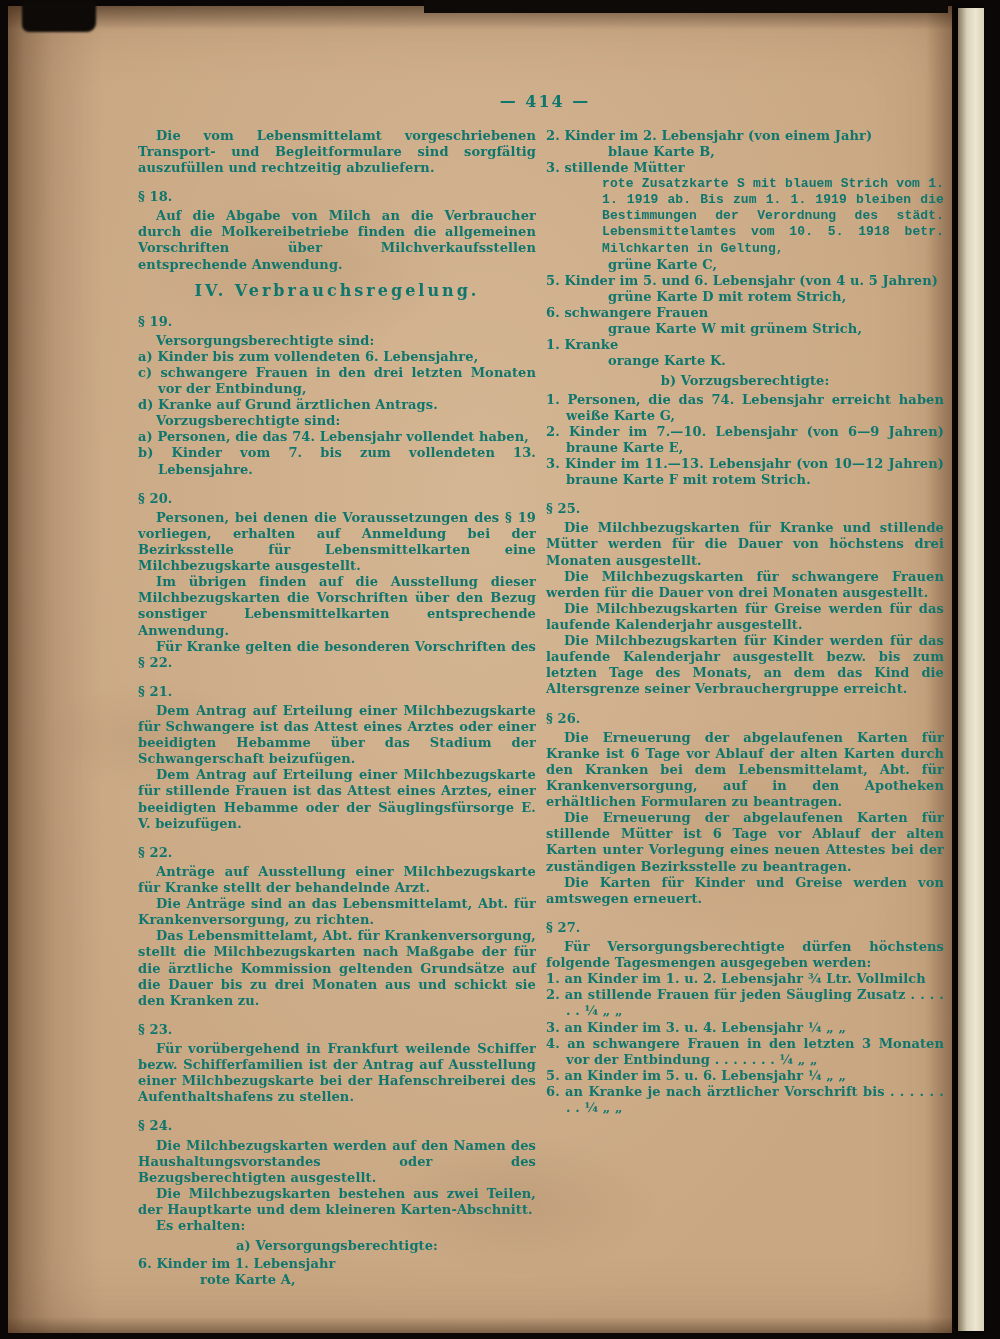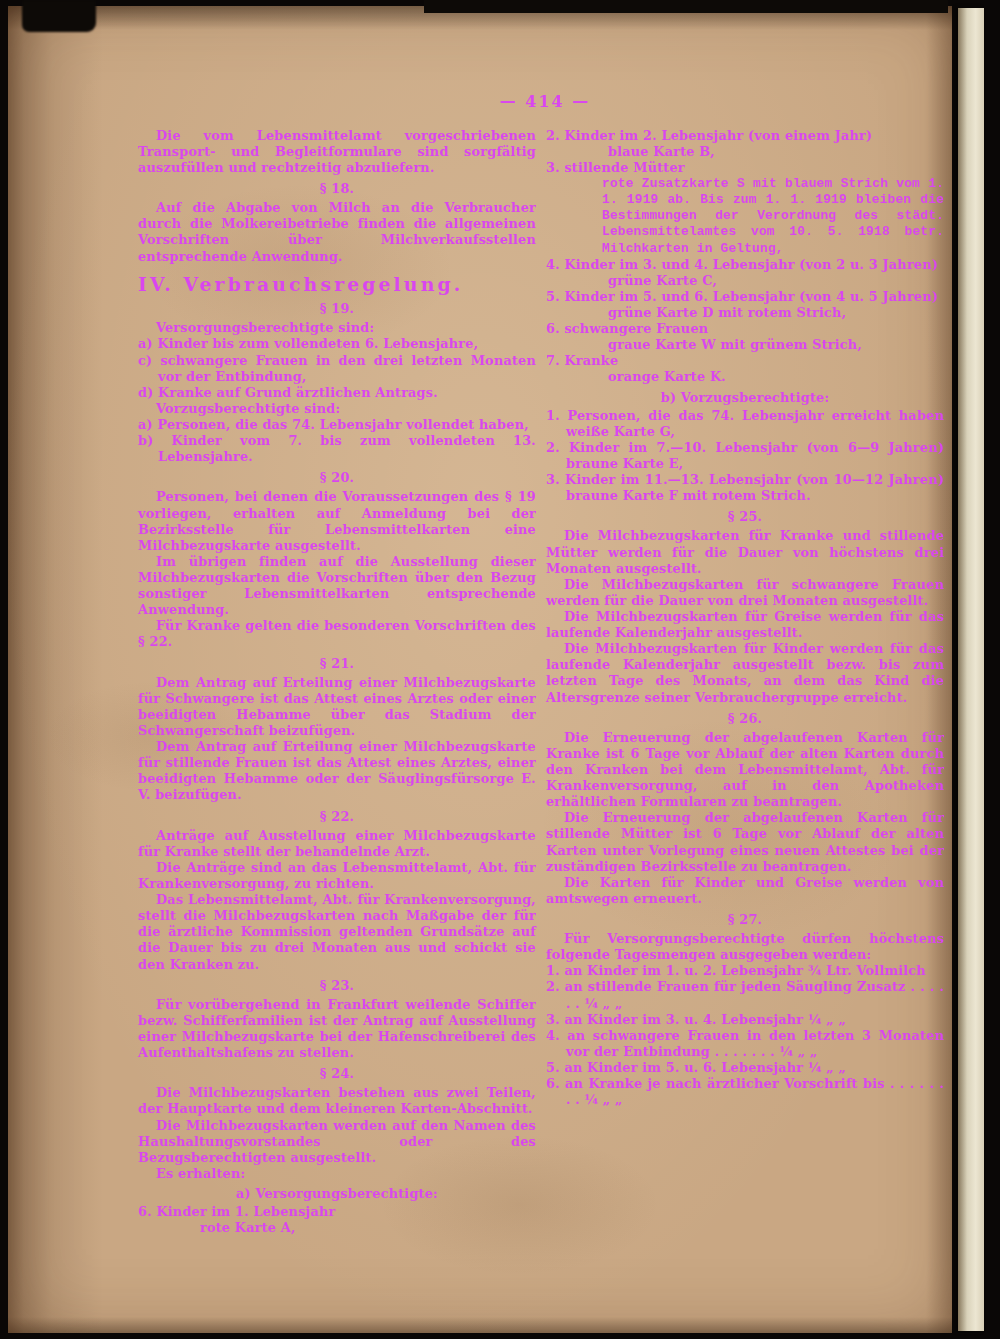--- a/index.html
+++ b/index.html
@@ -29,29 +29,29 @@
   }
   .blob-tl { position:absolute; left:22px; top:0; width:74px; height:32px; background:#0d0a07; border-radius:0 0 9px 7px; filter:blur(1px); }
   .bar-tr { position:absolute; left:424px; top:0; width:524px; height:13px; background:#0d0a07; filter:blur(0.6px); }
   .edge-page {
     position:absolute; right:16px; top:8px; width:26px; height:1323px;
     background:linear-gradient(90deg,#87785d 0%,#d9d2ba 35%,#ece6d2 68%,#d8cfb6 100%);
     box-shadow:-3px 0 4px rgba(0,0,0,0.45);
   }
   .content {
     position:absolute; left:138px; top:92px; width:814px;
-    color:#d946ef; font-size:13px; line-height:1.24; font-weight:bold;
+    color:#0f766e; font-size:13px; line-height:1.24; font-weight:bold;
     letter-spacing:0.1px;
   }
   .pagenum { text-align:center; font-size:16px; letter-spacing:2px; margin-bottom:16px; }
   .columns { display:flex; gap:10px; }
   .col { width:398px; }
   .blk-p        { text-indent:18px; text-align:justify; }
-  .blk-section  { text-align:center; margin:5px 0 3px; }
-  .blk-heading  { text-align:left; letter-spacing:3px; margin:8px 0 5px; font-size:19px; }
+  .blk-section  { text-align:left; margin:13px 0 3px; }
+  .blk-heading  { text-align:center; letter-spacing:3px; margin:8px 0 5px; font-size:16px; }
   .blk-item     { padding-left:20px; text-indent:-20px; text-align:justify; }
   .blk-sub      { padding-left:62px; }
   .blk-subblock { padding-left:56px; text-align:justify;font-family:Liberation Mono, monospace; }
   .blk-center   { text-align:center; margin:4px 17px 2px; }
 </style>
 </head>
 <body>
 
 <div class="scan">
   <div class="paper"></div>
@@ -83,39 +83,38 @@
           <div class="blk-section">§ 21.</div>
           <div class="blk-p">Dem Antrag auf Erteilung einer Milchbezugskarte für Schwangere ist das Attest eines Arztes oder einer beeidigten Hebamme über das Stadium der Schwangerschaft beizufügen.</div>
           <div class="blk-p">Dem Antrag auf Erteilung einer Milchbezugskarte für stillende Frauen ist das Attest eines Arztes, einer beeidigten Hebamme oder der Säuglingsfürsorge E. V. beizufügen.</div>
           <div class="blk-section">§ 22.</div>
           <div class="blk-p">Anträge auf Ausstellung einer Milchbezugskarte für Kranke stellt der behandelnde Arzt.</div>
           <div class="blk-p">Die Anträge sind an das Lebensmittelamt, Abt. für Krankenversorgung, zu richten.</div>
           <div class="blk-p">Das Lebensmittelamt, Abt. für Krankenversorgung, stellt die Milchbezugskarten nach Maßgabe der für die ärztliche Kommission geltenden Grundsätze auf die Dauer bis zu drei Monaten aus und schickt sie den Kranken zu.</div>
           <div class="blk-section">§ 23.</div>
           <div class="blk-p">Für vorübergehend in Frankfurt weilende Schiffer bezw. Schifferfamilien ist der Antrag auf Ausstellung einer Milchbezugskarte bei der Hafenschreiberei des Aufenthaltshafens zu stellen.</div>
           <div class="blk-section">§ 24.</div>
+          <div class="blk-p">Die Milchbezugskarten werden auf den Namen des Haushaltungsvorstandes oder des Bezugsberechtigten ausgestellt.</div>
           <div class="blk-p">Die Milchbezugskarten bestehen aus zwei Teilen, der Hauptkarte und dem kleineren Karten-Abschnitt.</div>
-          <div class="blk-p">Die Milchbezugskarten werden auf den Namen des Haushaltungsvorstandes oder des Bezugsberechtigten ausgestellt.</div>
           <div class="blk-p">Es erhalten:</div>
           <div class="blk-center">a) Versorgungsberechtigte:</div>
           <div class="blk-item">6. Kinder im 1. Lebensjahr</div>
           <div class="blk-sub">rote Karte A,</div>
         </div>
       <div class="col">
           <div class="blk-item">2. Kinder im 2. Lebensjahr (von einem Jahr)</div>
           <div class="blk-sub">blaue Karte B,</div>
           <div class="blk-item">3. stillende Mütter</div>
           <div class="blk-subblock">rote Zusatzkarte S mit blauem Strich vom 1. 1. 1919 ab. Bis zum 1. 1. 1919 bleiben die Bestimmungen der Verordnung des städt. Lebensmittelamtes vom 10. 5. 1918 betr. Milchkarten in Geltung,</div>
-          <div class="blk-item">4. Kinder im 3. und 4. Lebensjahr (von 2 u. 3 Jahren)</div>
           <div class="blk-sub">grüne Karte C,</div>
           <div class="blk-item">5. Kinder im 5. und 6. Lebensjahr (von 4 u. 5 Jahren)</div>
           <div class="blk-sub">grüne Karte D mit rotem Strich,</div>
           <div class="blk-item">6. schwangere Frauen</div>
           <div class="blk-sub">graue Karte W mit grünem Strich,</div>
-          <div class="blk-item">7. Kranke</div>
+          <div class="blk-item">1. Kranke</div>
           <div class="blk-sub">orange Karte K.</div>
           <div class="blk-center">b) Vorzugsberechtigte:</div>
           <div class="blk-item">1. Personen, die das 74. Lebensjahr erreicht haben weiße Karte G,</div>
           <div class="blk-item">2. Kinder im 7.—10. Lebensjahr (von 6—9 Jahren) braune Karte E,</div>
           <div class="blk-item">3. Kinder im 11.—13. Lebensjahr (von 10—12 Jahren) braune Karte F mit rotem Strich.</div>
           <div class="blk-section">§ 25.</div>
           <div class="blk-p">Die Milchbezugskarten für Kranke und stillende Mütter werden für die Dauer von höchstens drei Monaten ausgestellt.</div>
           <div class="blk-p">Die Milchbezugskarten für schwangere Frauen werden für die Dauer von drei Monaten ausgestellt.</div>
           <div class="blk-p">Die Milchbezugskarten für Greise werden für das laufende Kalenderjahr ausgestellt.</div>
           <div class="blk-p">Die Milchbezugskarten für Kinder werden für das laufende Kalenderjahr ausgestellt bezw. bis zum letzten Tage des Monats, an dem das Kind die Altersgrenze seiner Verbrauchergruppe erreicht.</div>

